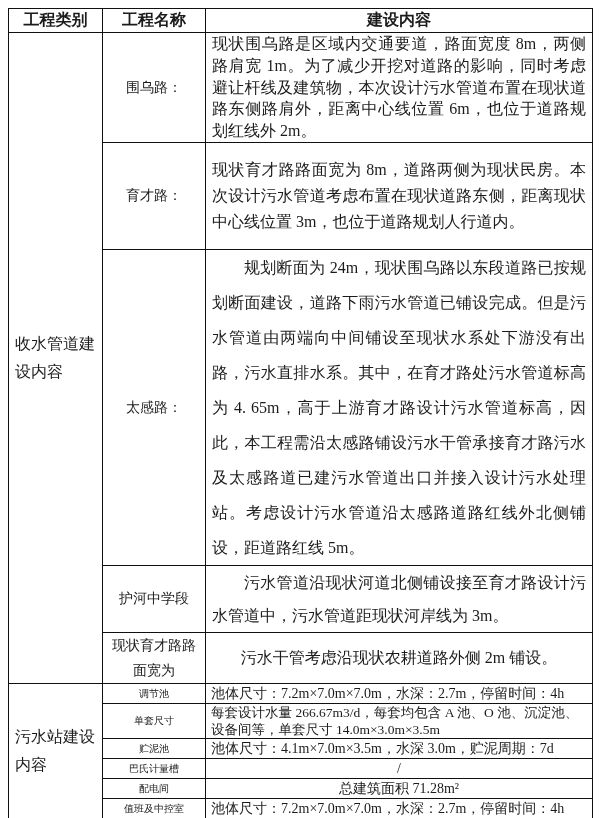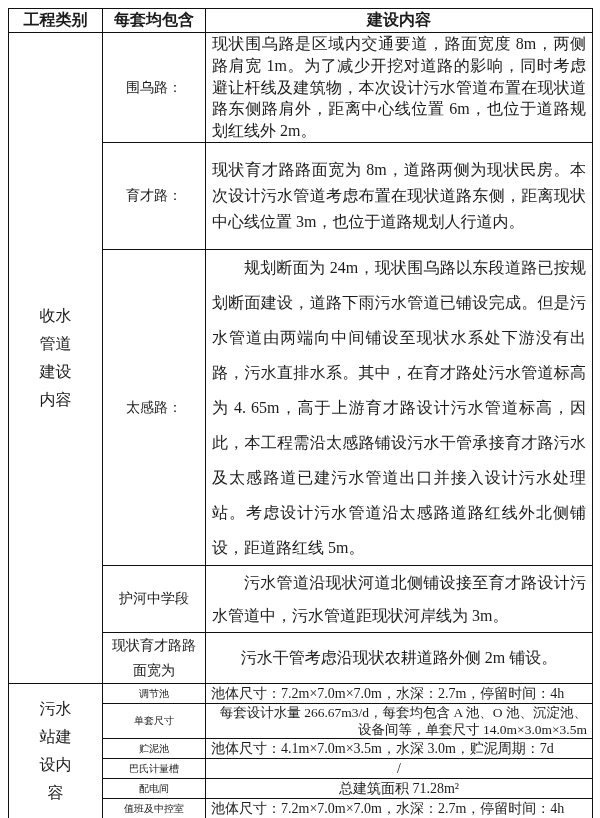--- a/index.html
+++ b/index.html
@@ -26,25 +26,24 @@
   tr.hdr th {
     height: 21px;
     font-size: 16px;
     font-weight: bold;
     text-align: center;
     vertical-align: middle;
     padding: 1px 2px;
   }
   
   td.cat {
-    text-align: center;
     vertical-align: middle;
     font-size: 16px;
     line-height: 28px;
-    padding: 0 26px;
+    padding: 0 6px;
   }
   
   td.nm {
     text-align: center;
     vertical-align: middle;
     font-size: 14px;
     line-height: 25px;
     padding: 0 5px;
   }
   
@@ -63,37 +62,37 @@
   tr.r-taigan td.ct { line-height: 35px; text-indent: 2em; }
   tr.r-huhe   { height: 67px; }
   tr.r-huhe   td.ct { line-height: 33px; text-indent: 2em; }
   tr.r-station { height: 40px; }
   tr.r-station td.ct { line-height: 20px; text-align: center; }
   
   tr.small { height: 19px; }
   tr.small td.nm { font-size: 10px; line-height: 19px; }
   tr.small td.ct { font-size: 14px; line-height: 19px; text-align: left; padding: 0 5px; }
   tr.r-yiti { height: 34px; }
-  tr.r-yiti td.ct { font-size: 13.5px; line-height: 17px; text-align: right; }
+  tr.r-yiti td.ct { font-size: 13.5px; line-height: 17px; text-align: left; }
   tr.r-bashi td.ct, tr.r-peidian td.ct { text-align: center; }
 </style>
 </head>
 <body>
 
 <table class="doc-table">
   <colgroup>
     <col style="width:94px">
     <col style="width:103px">
     <col style="width:387px">
   </colgroup>
 
   <tbody>
       <tr class="hdr">
     <th>工程类别</th>
-    <th>每套均包含</th>
+    <th>工程名称</th>
     <th>建设内容</th>
   </tr>
 
   <tr class="r-weiwu">
     <td class="cat" rowspan="5">收水管道建设内容</td>
     <td class="nm">围乌路：</td>
     <td class="ct">现状围乌路是区域内交通要道，路面宽度 8m，两侧路肩宽 1m。为了减少开挖对道路的影响，同时考虑避让杆线及建筑物，本次设计污水管道布置在现状道路东侧路肩外，距离中心线位置 6m，也位于道路规划红线外 2m。</td>
   </tr>
 
   <tr class="r-yucai">

